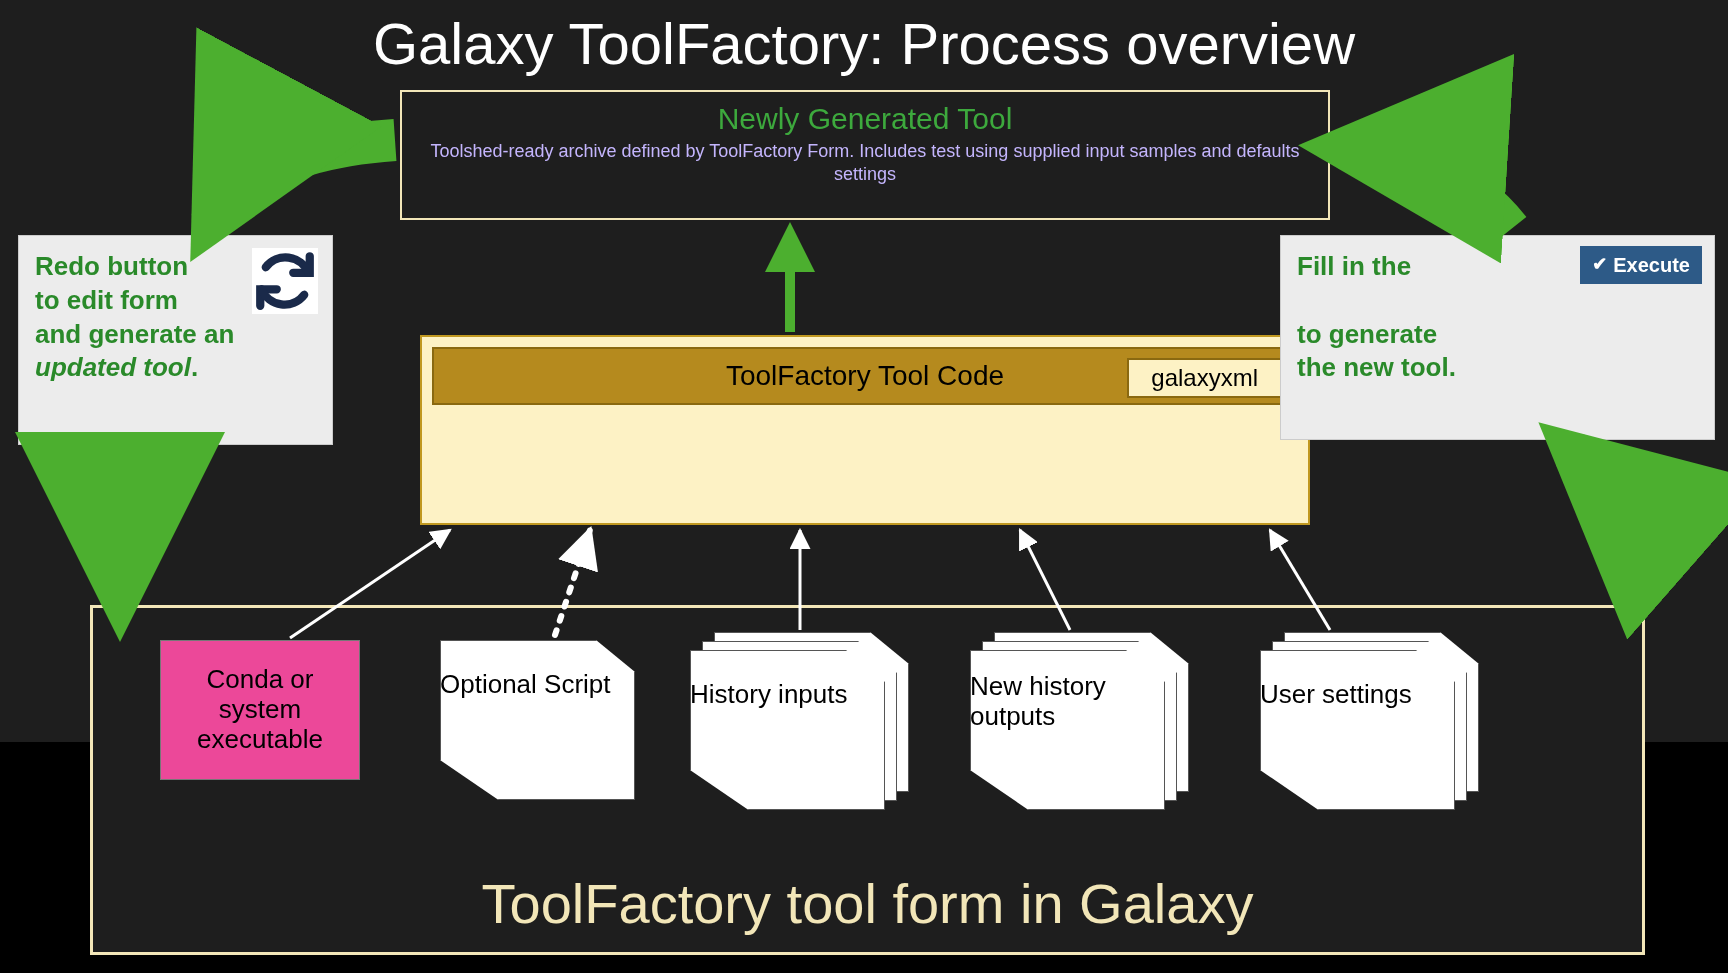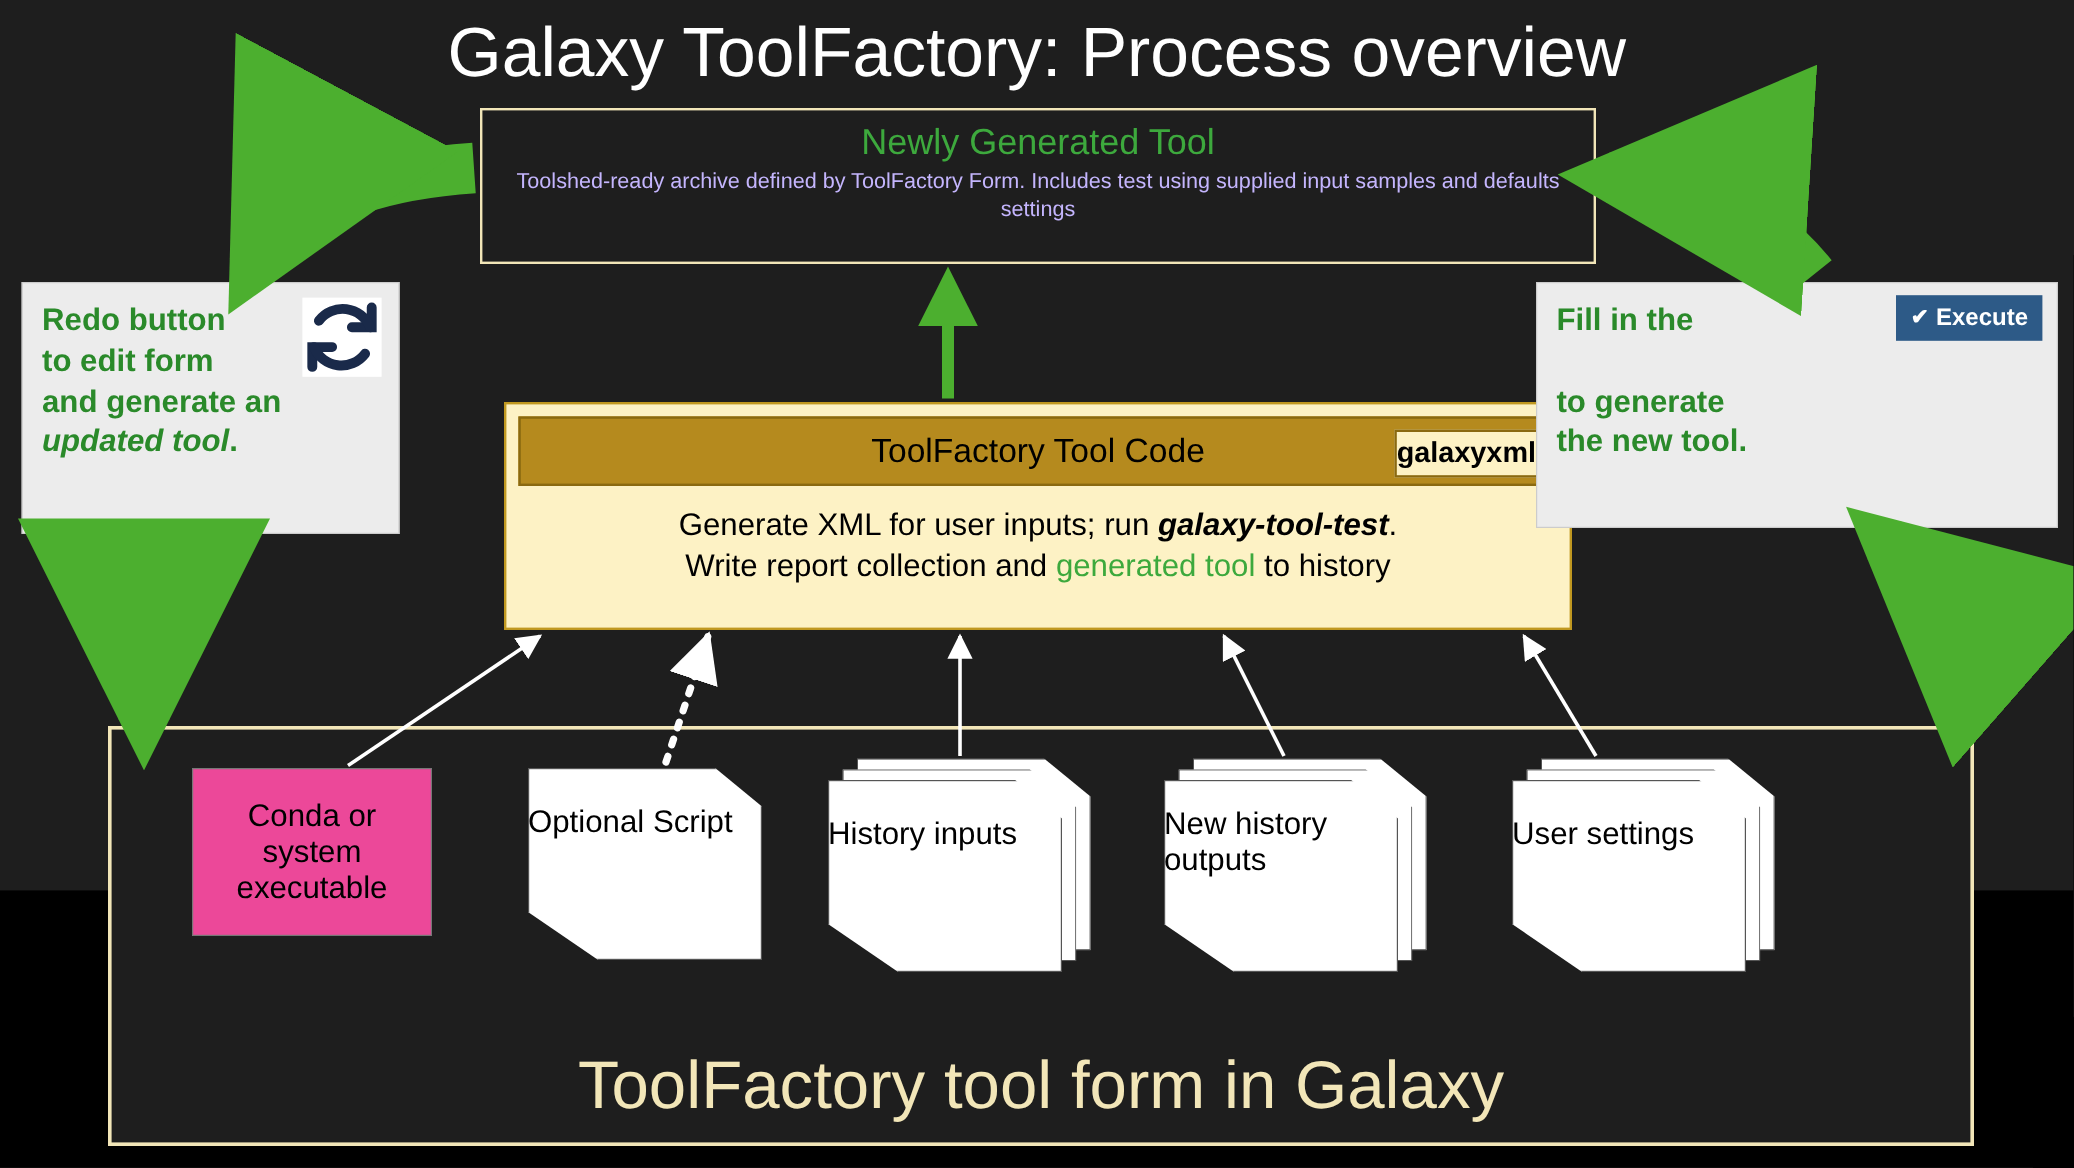--- a/index.html
+++ b/index.html
@@ -62,36 +62,35 @@
     padding: 10px;
   }
   .tc-header {
     background: #b58a1e;
     border: 2px solid #8a6910;
     height: 58px;
     display: flex;
     align-items: center;
     justify-content: center;
     position: relative;
-    margin-bottom: 16px;
+    margin-bottom: 0;
   }
   .tc-header-label {
     color: #000;
     font-size: 28px;
   }
   .tc-chip {
     position: absolute;
     right: 14px;
     top: 9px;
     background: #fdf2c5;
     border: 2px solid #8a6910;
-    padding: 4px 0;
+    padding: 4px 22px;
     font-size: 24px;
     color: #000;
-    font-weight: bold;
   }
   .tc-body {
     text-align: center;
     font-size: 26px;
     color: #000;
     line-height: 1.3;
   }
   .tc-body em { font-style: italic; font-weight: bold; }
   .tc-body .gen { color: #3da93d; }
   
@@ -211,24 +210,20 @@
 
 <div class="ngt-box">
   <div class="ngt-title">Newly Generated Tool</div>
   <div class="ngt-desc">Toolshed-ready archive defined by ToolFactory Form. Includes test using supplied input samples and defaults settings</div>
 </div>
 
 <div class="tc-box">
   <div class="tc-header">
     <span class="tc-header-label">ToolFactory Tool Code</span>
     <span class="tc-chip">galaxyxml</span>
-  </div>
-  <div class="tc-body">
-    <span>Generate XML for user inputs; run </span><em>galaxy-tool-test</em><span>.</span><br>
-    <span>Write report collection and </span><span class="gen">generated tool</span><span> to history</span>
   </div>
 </div>
 
 <div class="form-box">
   <div class="form-title">ToolFactory tool form in Galaxy</div>
 </div>
 
 <div class="rect-card" style="left:160px; top:640px;">Conda or system executable</div>
 
 <div class="doc-stack" style="left:440px; top:640px; width:195px;">

